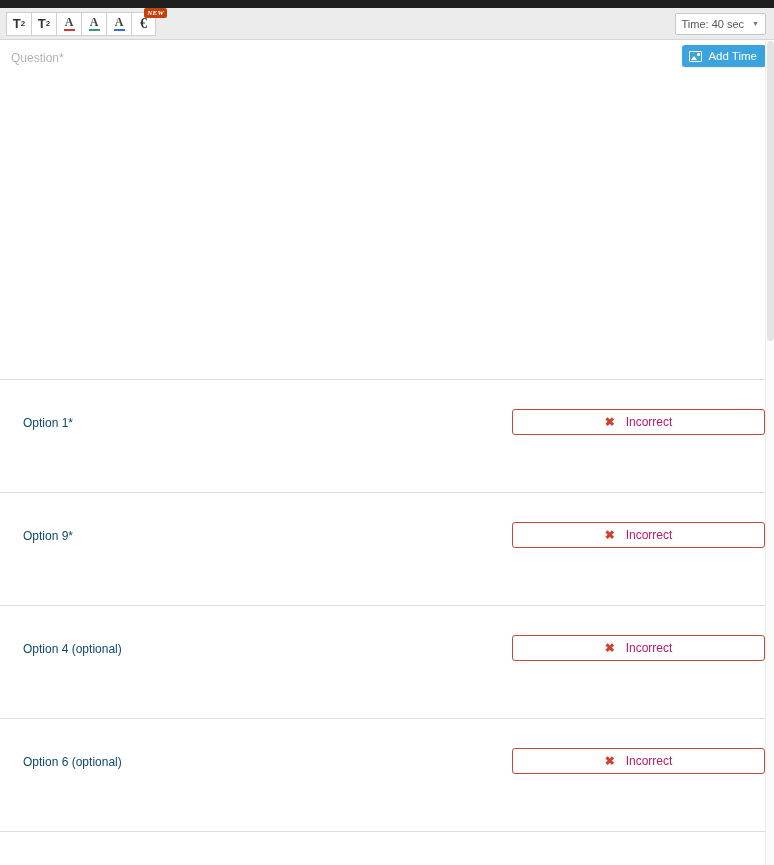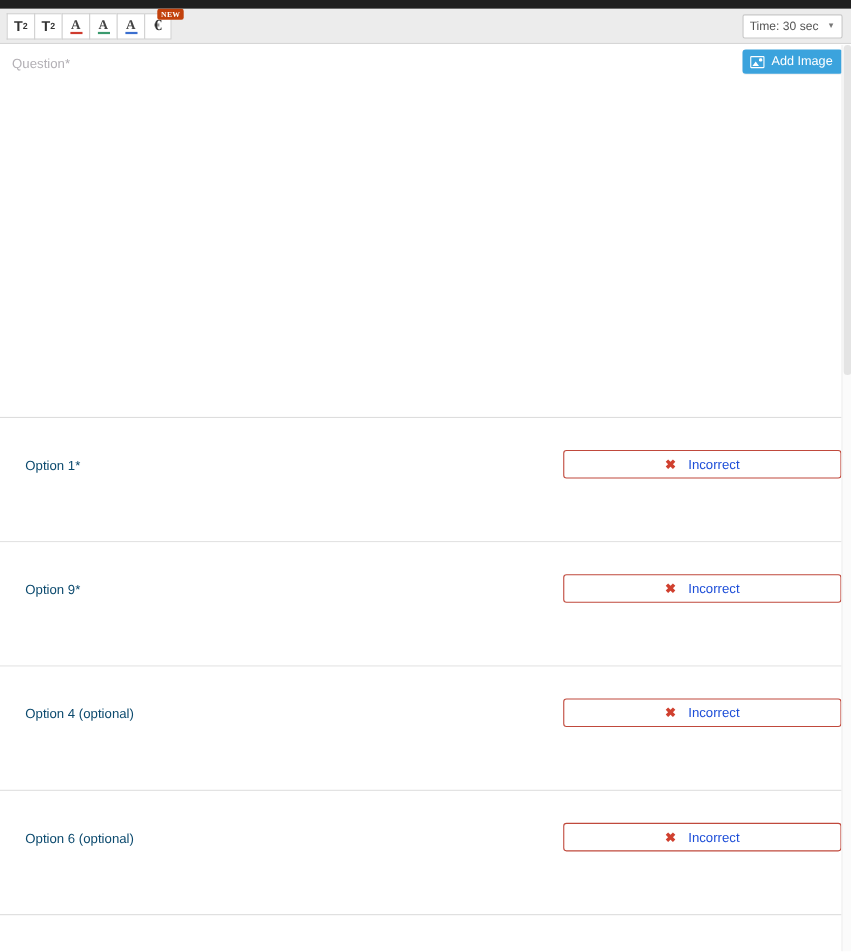--- a/index.html
+++ b/index.html
@@ -88,20 +88,21 @@
     top: -5px;
     right: -12px;
     background: #c2410c;
     color: #fff;
     font-size: 7px;
     font-weight: bold;
     padding: 1px 3px 1px 3px;
     border-radius: 2px;
     letter-spacing: 0.3px;
     line-height: 1.2;
+    font-style: italic;
   }
 
   
   .time-select {
     min-width: 84px;
     height: 22px;
     background: #ffffff;
     border: 1px solid #c8c8c8;
     border-radius: 2px;
     display: flex;
@@ -211,21 +212,21 @@
     cursor: pointer;
     box-sizing: border-box;
   }
   .verdict-btn .x-mark {
     color: #d0402f;
     font-size: 12px;
     font-weight: bold;
     line-height: 1;
   }
   .verdict-btn .verdict-label {
-    color: #1d4ed8;
+    color: #be185d;
     font-size: 12px;
   }
 
   
   .scrollbar-track {
     position: absolute;
     top: 41px;
     right: 0;
     width: 9px;
     bottom: 0;
@@ -283,30 +284,30 @@
     </div>
 
     <div class="tool-btn euro-btn">
       <span>€</span>
       <span class="new-badge">NEW</span>
     </div>
 
   </div>
 
   <div class="time-select">
-    <span>Time: 30 sec</span>
+    <span>Time: 40 sec</span>
     <span class="caret">▼</span>
   </div>
 </div>
 
 <div class="question-area">
   <div class="question-placeholder">Question*</div>
   <div class="add-image-btn">
     <span class="pic-icon"></span>
-    <span>Add Image</span>
+    <span>Add Time</span>
   </div>
 </div>
 
 <div class="option-row">
   <div class="option-placeholder">Option 1*</div>
   <div class="verdict-btn">
     <span class="x-mark">✖</span>
     <span class="verdict-label">Incorrect</span>
   </div>
 </div>

